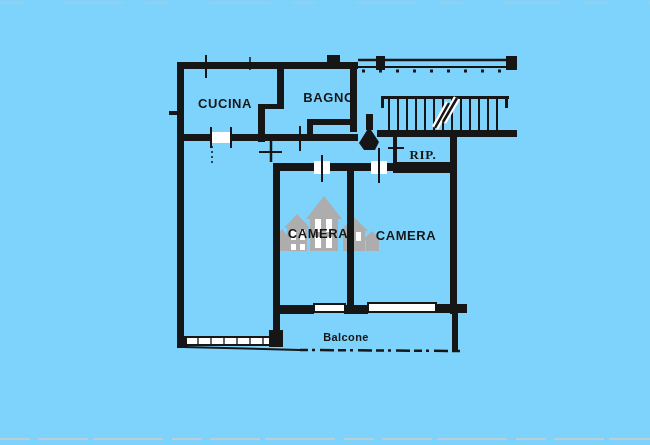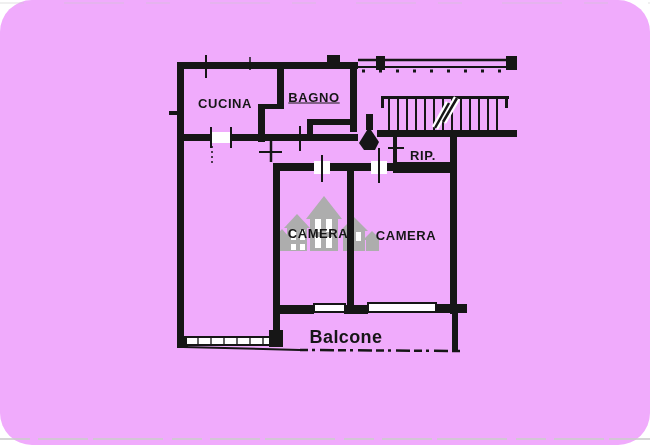--- a/index.html
+++ b/index.html
@@ -2,28 +2,28 @@
 <html><head>
 <meta charset="utf-8">
 <style>
   html,body{margin:0;padding:0;}
   body{
     width:650px;height:445px;overflow:hidden;
     background:#ffffff;
     font-family:"Liberation Sans","DejaVu Sans",sans-serif;
     position:relative;
   }
-  .page{position:absolute;inset:0;background:#f0abfc;border-radius:32px;}
+  .page{position:absolute;inset:0;background:#7dd3fc;}
   svg{position:absolute;left:0;top:0;}
   .room-label{
     position:absolute;transform:translate(-50%,-50%);
     font-weight:bold;font-size:13px;letter-spacing:0.6px;
     color:#161616;white-space:nowrap;
   }
-  .balcone-label{font-size:18px;letter-spacing:0.4px;}
+  .balcone-label{font-size:11px;letter-spacing:0.4px;}
   .plan-title{
     position:absolute;transform:translate(-50%,-50%);
     font-weight:bold;font-size:31px;letter-spacing:0.5px;
     color:#111;white-space:nowrap;
   }
   .wall{fill:#161616;}
   .wline{stroke:#161616;fill:none;}
   .win{fill:#ffffff;stroke:#161616;stroke-width:2;}
   .gap{fill:#ffffff;stroke:none;}
   .wm{fill:#adadad;stroke:none;}
@@ -161,23 +161,23 @@
     </g>
 
     <g opacity="0.8">
       <line class="artifact" x1="0" y1="3" x2="650" y2="3" stroke-width="2" stroke-dasharray="24 40 60 22" opacity="0.35"></line>
       <line class="artifact" x1="0" y1="439" x2="650" y2="439" stroke-width="2" stroke-dasharray="30 8 50 5 70 9"></line>
     </g>
   </svg>
 
   <div class="room-label" style="left:225px;top:103px;">CUCINA</div>
 
-  <div class="room-label" style="left:314px;top:97px;text-decoration:underline;">BAGNO</div>
+  <div class="room-label" style="left:329px;top:97px;">BAGNO</div>
 
-  <div class="room-label" style="left:423px;top:155px;">RIP.</div>
+  <div class="room-label" style="left:423px;top:155px;font-family:Liberation Serif, serif;">RIP.</div>
 
 
   <div class="room-label" style="left:318px;top:233px;">CAMERA</div>
 
   <div class="room-label" style="left:406px;top:235px;">CAMERA</div>
 
   <div class="room-label balcone-label" style="left:346px;top:337px;">Balcone</div>
 
 
 </div>

